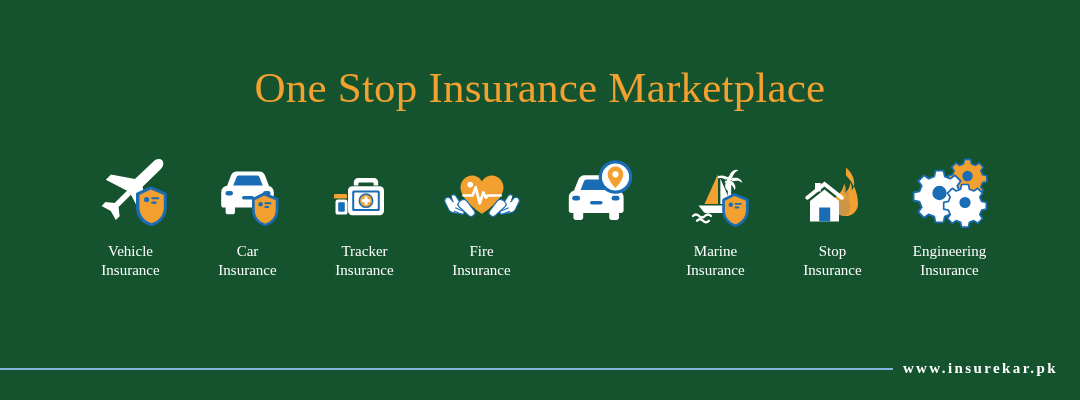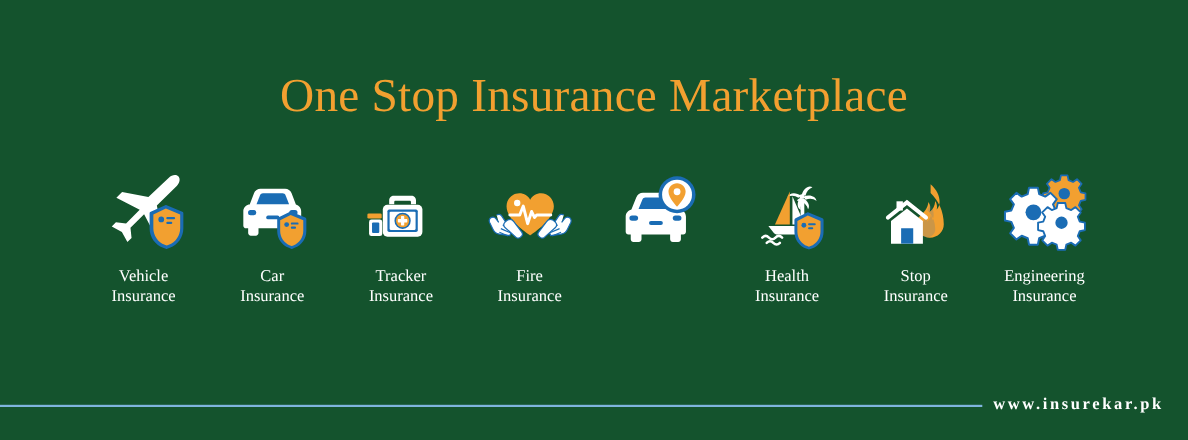--- a/index.html
+++ b/index.html
@@ -261,21 +261,21 @@
           <path d="M58.8 41.2c0.4-0.2 0.9-0.2 1.3 0l12.6 5.2c0.6 0.3 1.0 0.9 1.0 1.5v10.7c0 6.8-4.2 12.9-10.6 15.3l-2.0 0.8c-0.4 0.2-0.9 0.2-1.3 0l-2.0-0.8c-6.4-2.4-10.6-8.5-10.6-15.3V47.9c0-0.6 0.4-1.2 1.0-1.5l10.6-5.2z" fill="#1a6cb4"></path>
           <path d="M59.4 44.0l11.5 4.8v9.8c0 5.8-3.6 11.0-9.0 13.1l-1.5 0.6-1.5-0.6c-5.4-2.1-9.0-7.3-9.0-13.1v-9.8l9.5-4.8z" fill="#f2a030"></path>
           <g fill="#1a6cb4">
             <circle cx="55.8" cy="52.8" r="2.2"></circle>
             <rect x="59.6" y="50.9" width="7.0" height="1.9" rx="0.9"></rect>
             <rect x="59.6" y="54.6" width="4.7" height="1.9" rx="0.9"></rect>
           </g>
         </svg>
       </span>
       <span class="svc-label">
-        <span class="l1">Health</span>
+        <span class="l1">Marine</span>
         <span class="l2">Insurance</span>
       </span>
     </div>
 
     <div class="service">
       <span class="svc-icon">
         <svg width="82" height="78" viewBox="0 0 82 78">
 
           <path d="M54.0 15.5c5.6 5.0 8.2 10.4 8.2 16.0 0 3.0-1.0 5.4-2.6 7.0 0.6-2.8 0.2-5.4-1.4-7.8-0.2 4.4-2.0 7.4-5.0 9.8 1.0-3.2 0.6-6.2-1.2-8.8-0.6 5.6-3.6 9.2-7.2 12.2-2.6 2.2-4.0 5.0-4.0 8.0 0 6.8 5.6 12.2 12.6 12.2s12.6-5.4 12.6-12.2c0-12.0-5.0-21.4-12.0-28.4l-0.0-8.0z" fill="#f2a030"></path>
           <path d="M53.6 34.0c2.2 3.0 3.2 6.2 3.2 9.4 0 2.0-0.6 3.6-1.6 4.8 0.4-1.8 0.0-3.4-1.0-4.8-0.4 3.0-1.8 4.8-3.6 6.2 0.8-2.0 0.4-3.8-0.8-5.4-0.4 3.4-2.2 5.6-4.4 7.4-1.6 1.4-2.4 3.0-2.4 4.8 0 4.2 3.4 7.4 7.6 7.4s7.6-3.2 7.6-7.4c0-7.4-3.0-13.0-7.2-17.2l2.6-5.2z" fill="#1a6cb4" opacity="0.18"></path>

